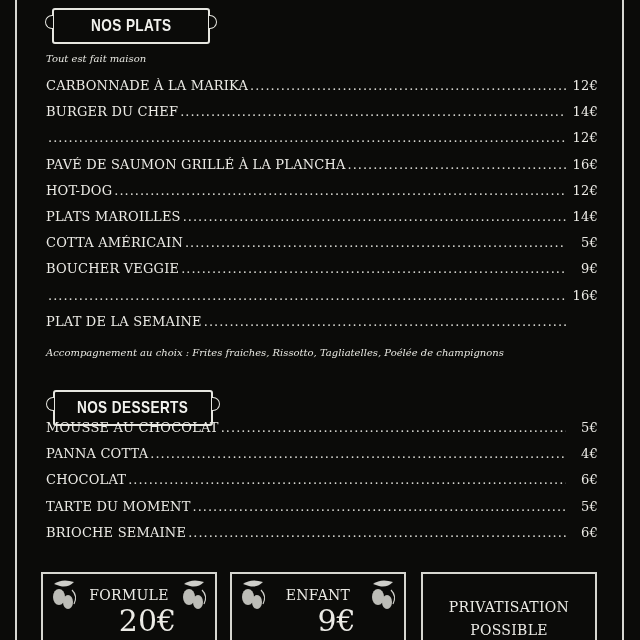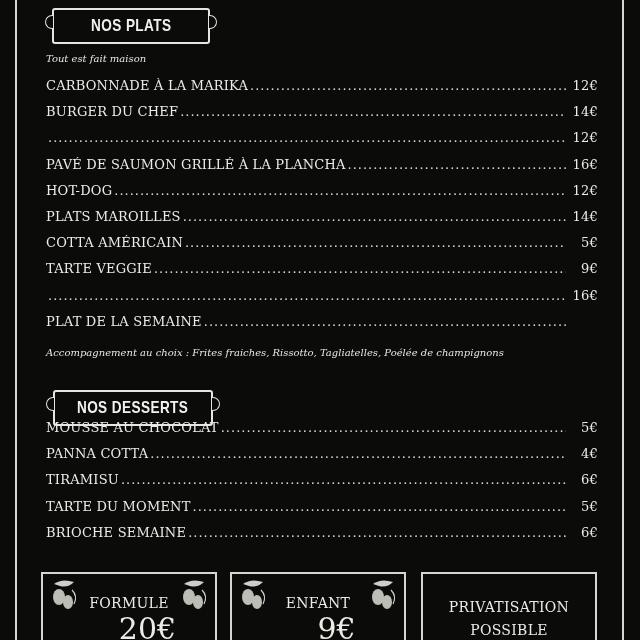--- a/index.html
+++ b/index.html
@@ -49,21 +49,21 @@
     }
     .item .dots::after { content: "................................................................................................................................................................................................"; }
     .item .price { width: 30px; text-align: right; white-space: nowrap; }
     .item .price.empty { width: 30px; }
 
     .box {
       position: absolute; top: 572px; height: 80px;
       border: 2px solid #d6d6d0; box-sizing: border-box;
       text-align: center;
     }
-    .box .label { display: block; margin-top: 21px; font-size: 14px; letter-spacing: 0.3px; }
+    .box .label { display: block; margin-top: 13px; font-size: 14px; letter-spacing: 0.3px; }
     .box .price-big { display: block; font-size: 30px; margin-top: 0px; margin-left: 37px; }
     .box .label2 { display: block; font-size: 14px; line-height: 23px; margin-top: 22px; letter-spacing: 0.3px; }
     .hop { position: absolute; top: 4px; width: 32px; height: 34px; }
     .hop.l { left: 5px; }
     .hop.r { right: 5px; }
   </style>
 </head>
 <body>
 
 <div class="vline left"></div>
@@ -103,21 +103,21 @@
       <span class="name">PLATS MAROILLES</span>
       <span class="dots"></span>
       <span class="price">14€</span>
     </div>
   <div class="item">
       <span class="name">COTTA AMÉRICAIN</span>
       <span class="dots"></span>
       <span class="price">5€</span>
     </div>
   <div class="item">
-      <span class="name">TARTE VEGGIE</span>
+      <span class="name">BOUCHER VEGGIE</span>
       <span class="dots"></span>
       <span class="price">9€</span>
     </div>
   <div class="item">
       <span class="dots"></span>
       <span class="price">16€</span>
     </div>
   <div class="item">
       <span class="name">PLAT DE LA SEMAINE</span>
       <span class="dots"></span>
@@ -136,21 +136,21 @@
       <span class="name">MOUSSE AU CHOCOLAT</span>
       <span class="dots"></span>
       <span class="price">5€</span>
     </div>
   <div class="item">
       <span class="name">PANNA COTTA</span>
       <span class="dots"></span>
       <span class="price">4€</span>
     </div>
   <div class="item">
-      <span class="name">TIRAMISU</span>
+      <span class="name">CHOCOLAT</span>
       <span class="dots"></span>
       <span class="price">6€</span>
     </div>
   <div class="item">
       <span class="name">TARTE DU MOMENT</span>
       <span class="dots"></span>
       <span class="price">5€</span>
     </div>
   <div class="item">
       <span class="name">BRIOCHE SEMAINE</span>

